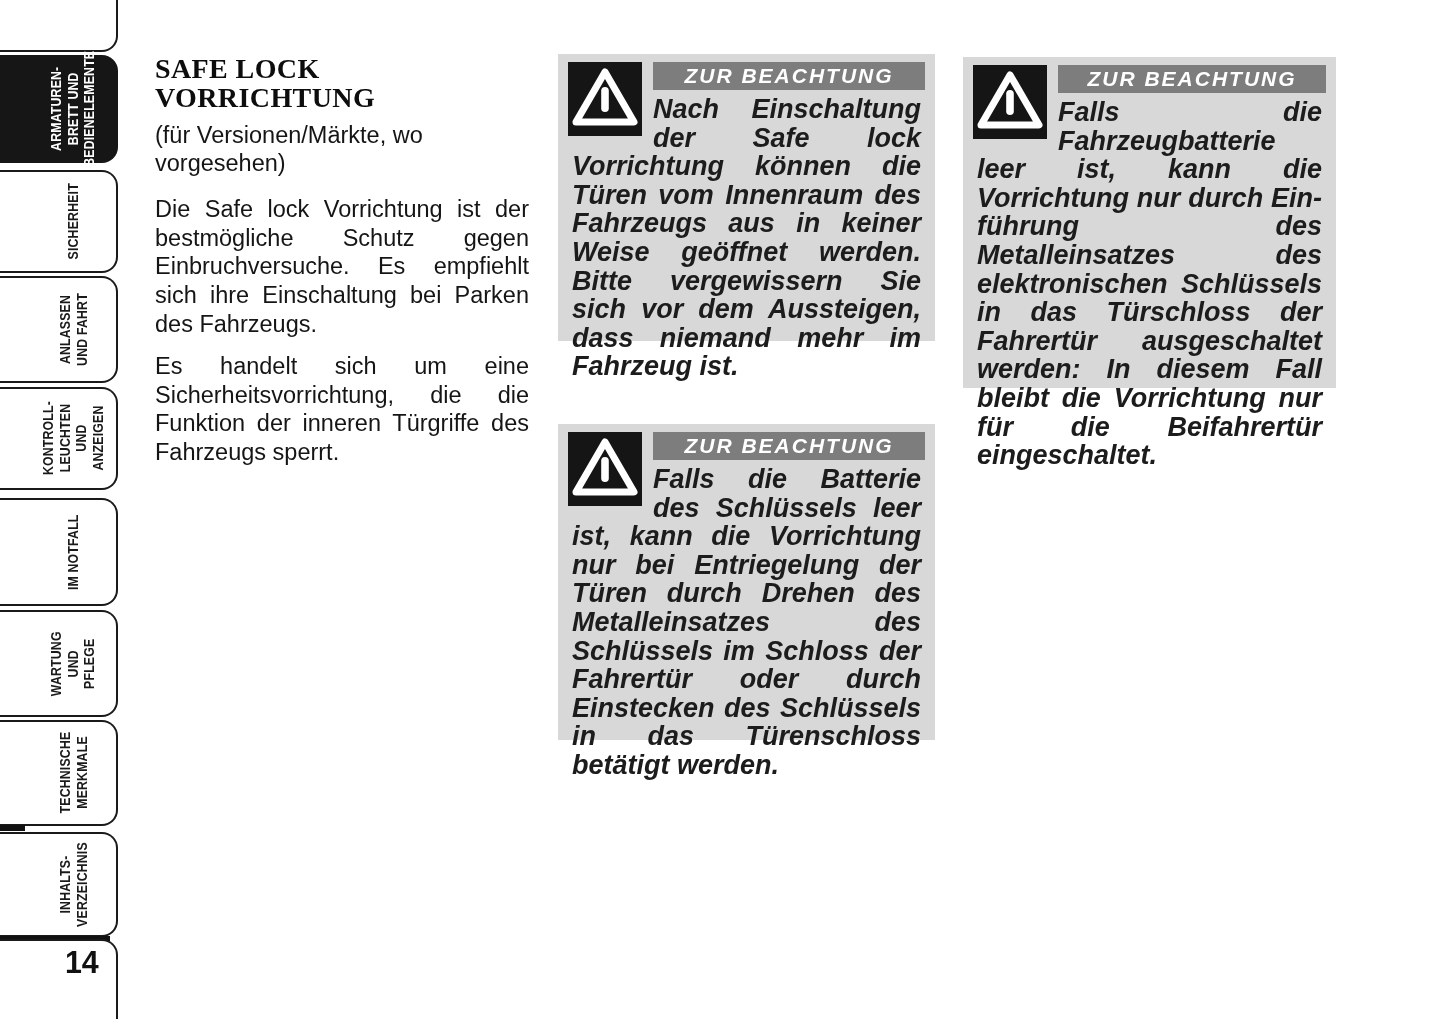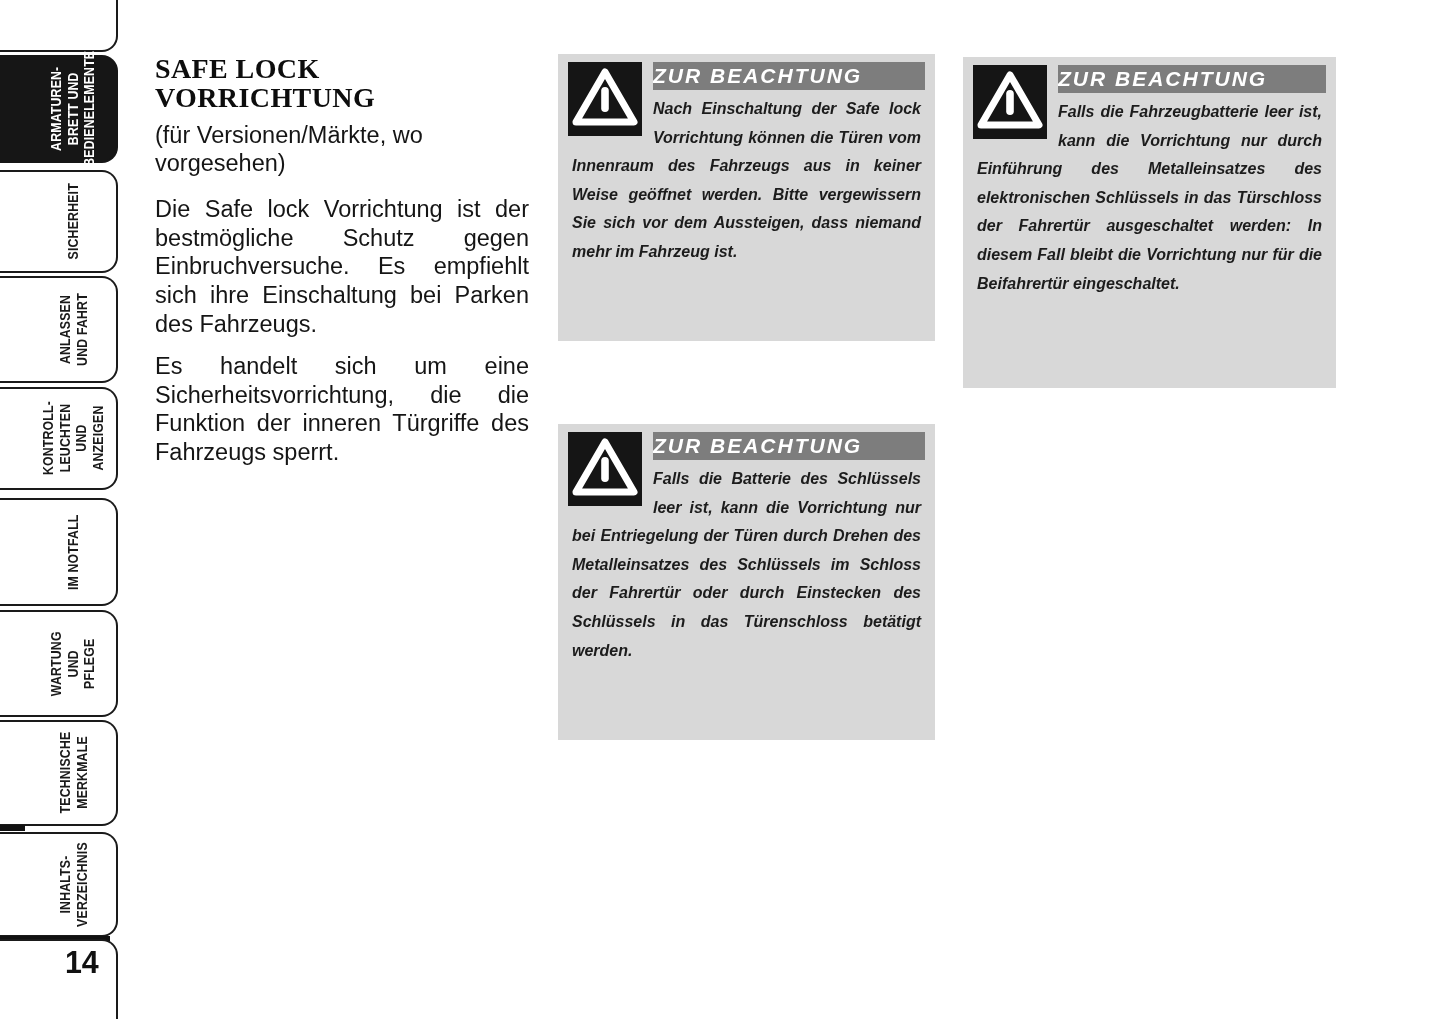--- a/index.html
+++ b/index.html
@@ -88,29 +88,29 @@
   .warning-icon{
     float:left;width:74px;height:74px;
     margin:0 11px 6px 0;
   }
   .warning-icon svg{display:block;width:74px;height:74px;}
   .warning-header{
     overflow:hidden; 
     background:var(--bar-bg);
     color:var(--bar-text);
     height:28px;line-height:28px;
-    text-align:left;
+    text-align:center;
     font-weight:bold;font-style:italic;
     font-size:21px;letter-spacing:2px;
     margin-bottom:5px;
   }
   .warning-text{
     margin:4px;
     font-weight:bold;font-style:italic;
-    font-size:16px;line-height:28.6px;
+    font-size:27px;line-height:28.6px;
     text-align:justify;
     color:#1c1c1c;
   }
 </style>
 </head>
 <body>
 
 <div class="page">
 
   <div>

